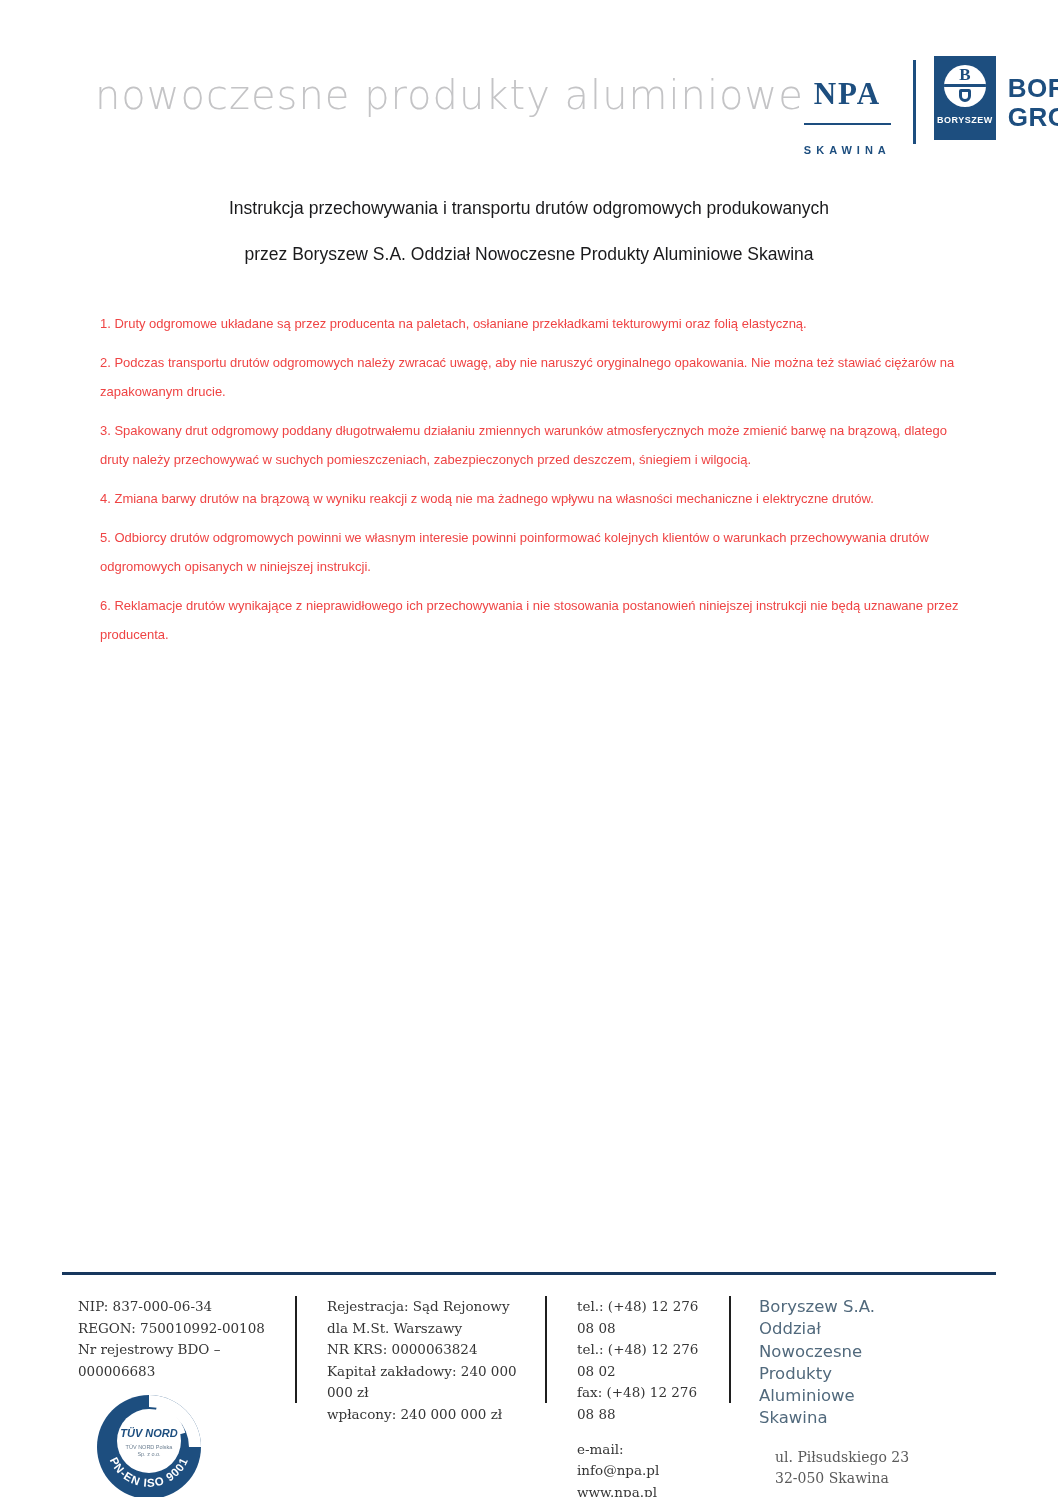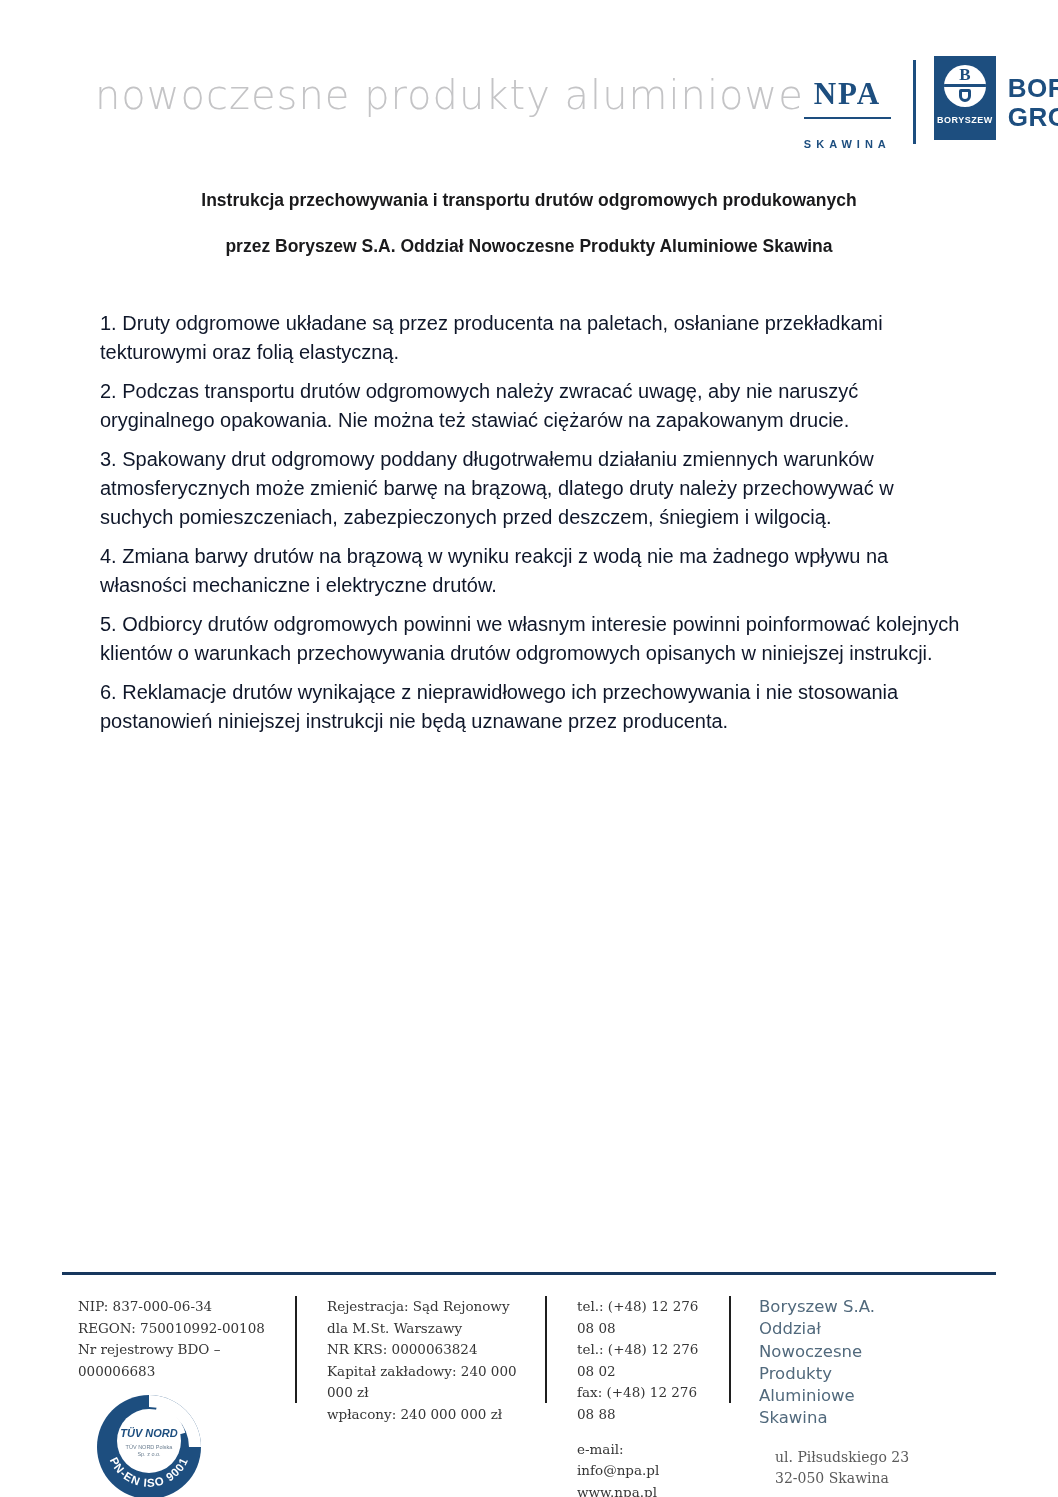--- a/index.html
+++ b/index.html
@@ -32,21 +32,21 @@
     white-space: nowrap;
   }
   .logo-cluster { display: flex; align-items: flex-start; }
   .npa-block { text-align: center; margin-top: 20px; }
   .npa-name {
     font-family: "Liberation Serif", serif;
     font-weight: bold;
     font-size: 31px;
     color: #1d4e7f;
     letter-spacing: 2px;
-    padding: 0 4px 5px 4px;
+    padding: 0 4px 11px 4px;
     border-bottom: 2px solid #1d4e7f;
   }
   .npa-sub {
     margin-top: 19px;
     font-size: 11px;
     font-weight: bold;
     color: #1d4e7f;
     letter-spacing: 5px;
   }
   .logo-divider {
@@ -99,36 +99,36 @@
     font-weight: bold;
     color: #1d4e7f;
     line-height: 1.1;
     letter-spacing: 0.5px;
     font-family: "Liberation Sans", sans-serif;
   }
 
   
   .doc-title {
     position: absolute;
-    top: 190px; left: 0; right: 0;
+    top: 198px; left: 0; right: 0;
     text-align: center;
-    font-weight: bold;
+    font-weight: normal;
     font-size: 17.5px;
     color: #1a1a1c;
   }
   .doc-title .t-line { margin-bottom: 25px; }
 
   
   .doc-body {
     position: absolute;
     top: 309px; left: 100px;
     width: 862px;
-    font-size: 20px;
+    font-size: 13px;
     line-height: 29px;
-    color: #0f172a;
+    color: #ef4444;
   }
   .doc-body p { margin-bottom: 10px; }
 
   
   .footer-rule {
     position: absolute;
     top: 1272px; left: 62px;
     width: 934px; height: 3px;
     background: #17375d;
   }

